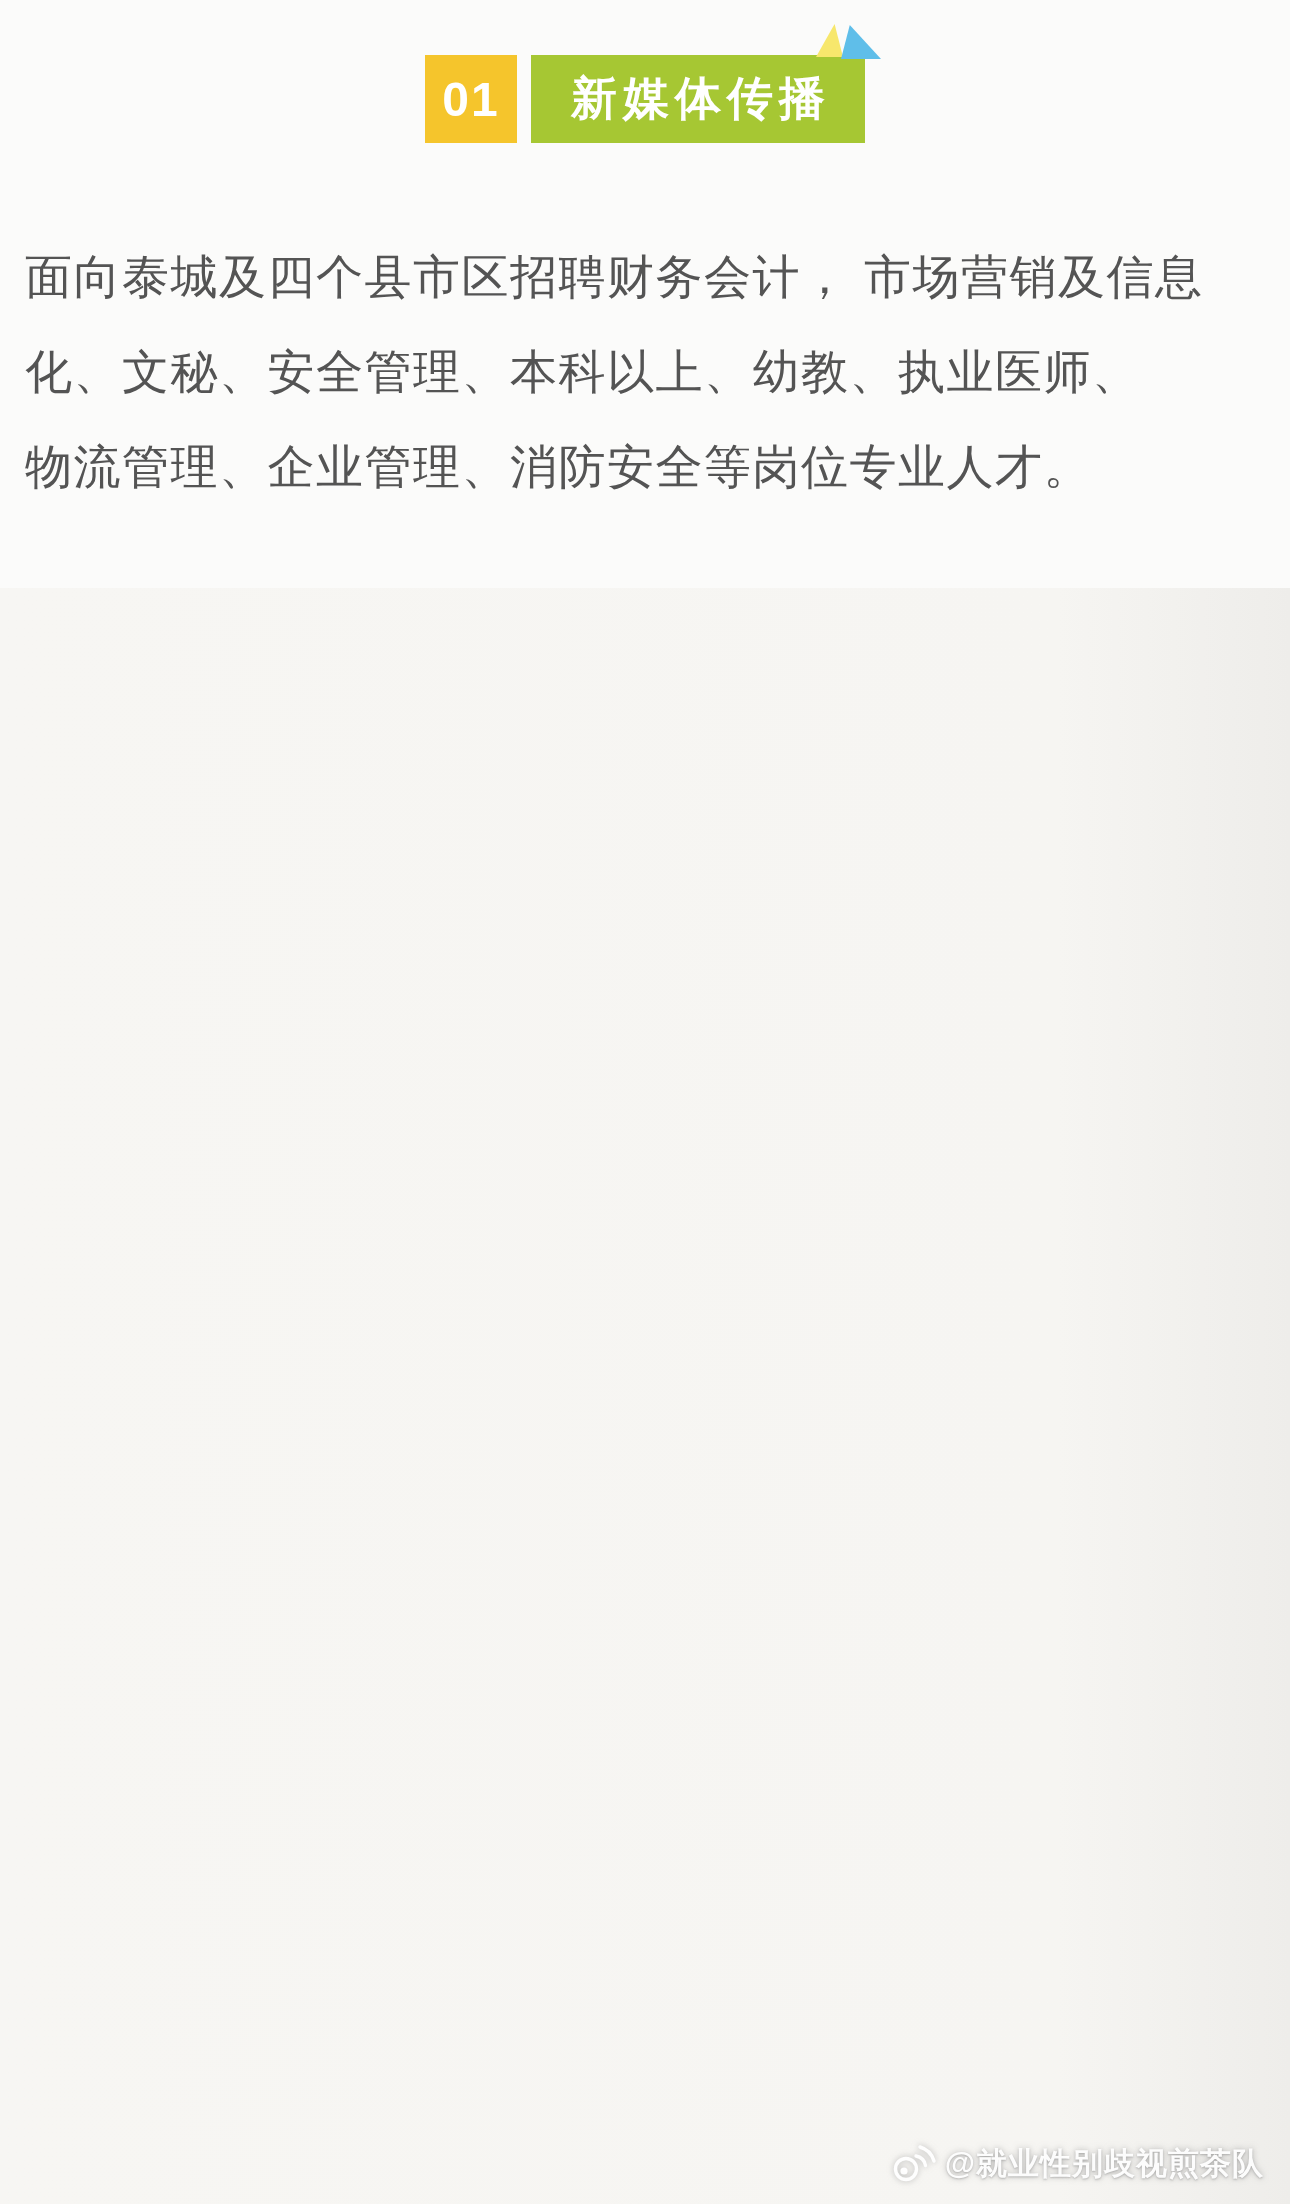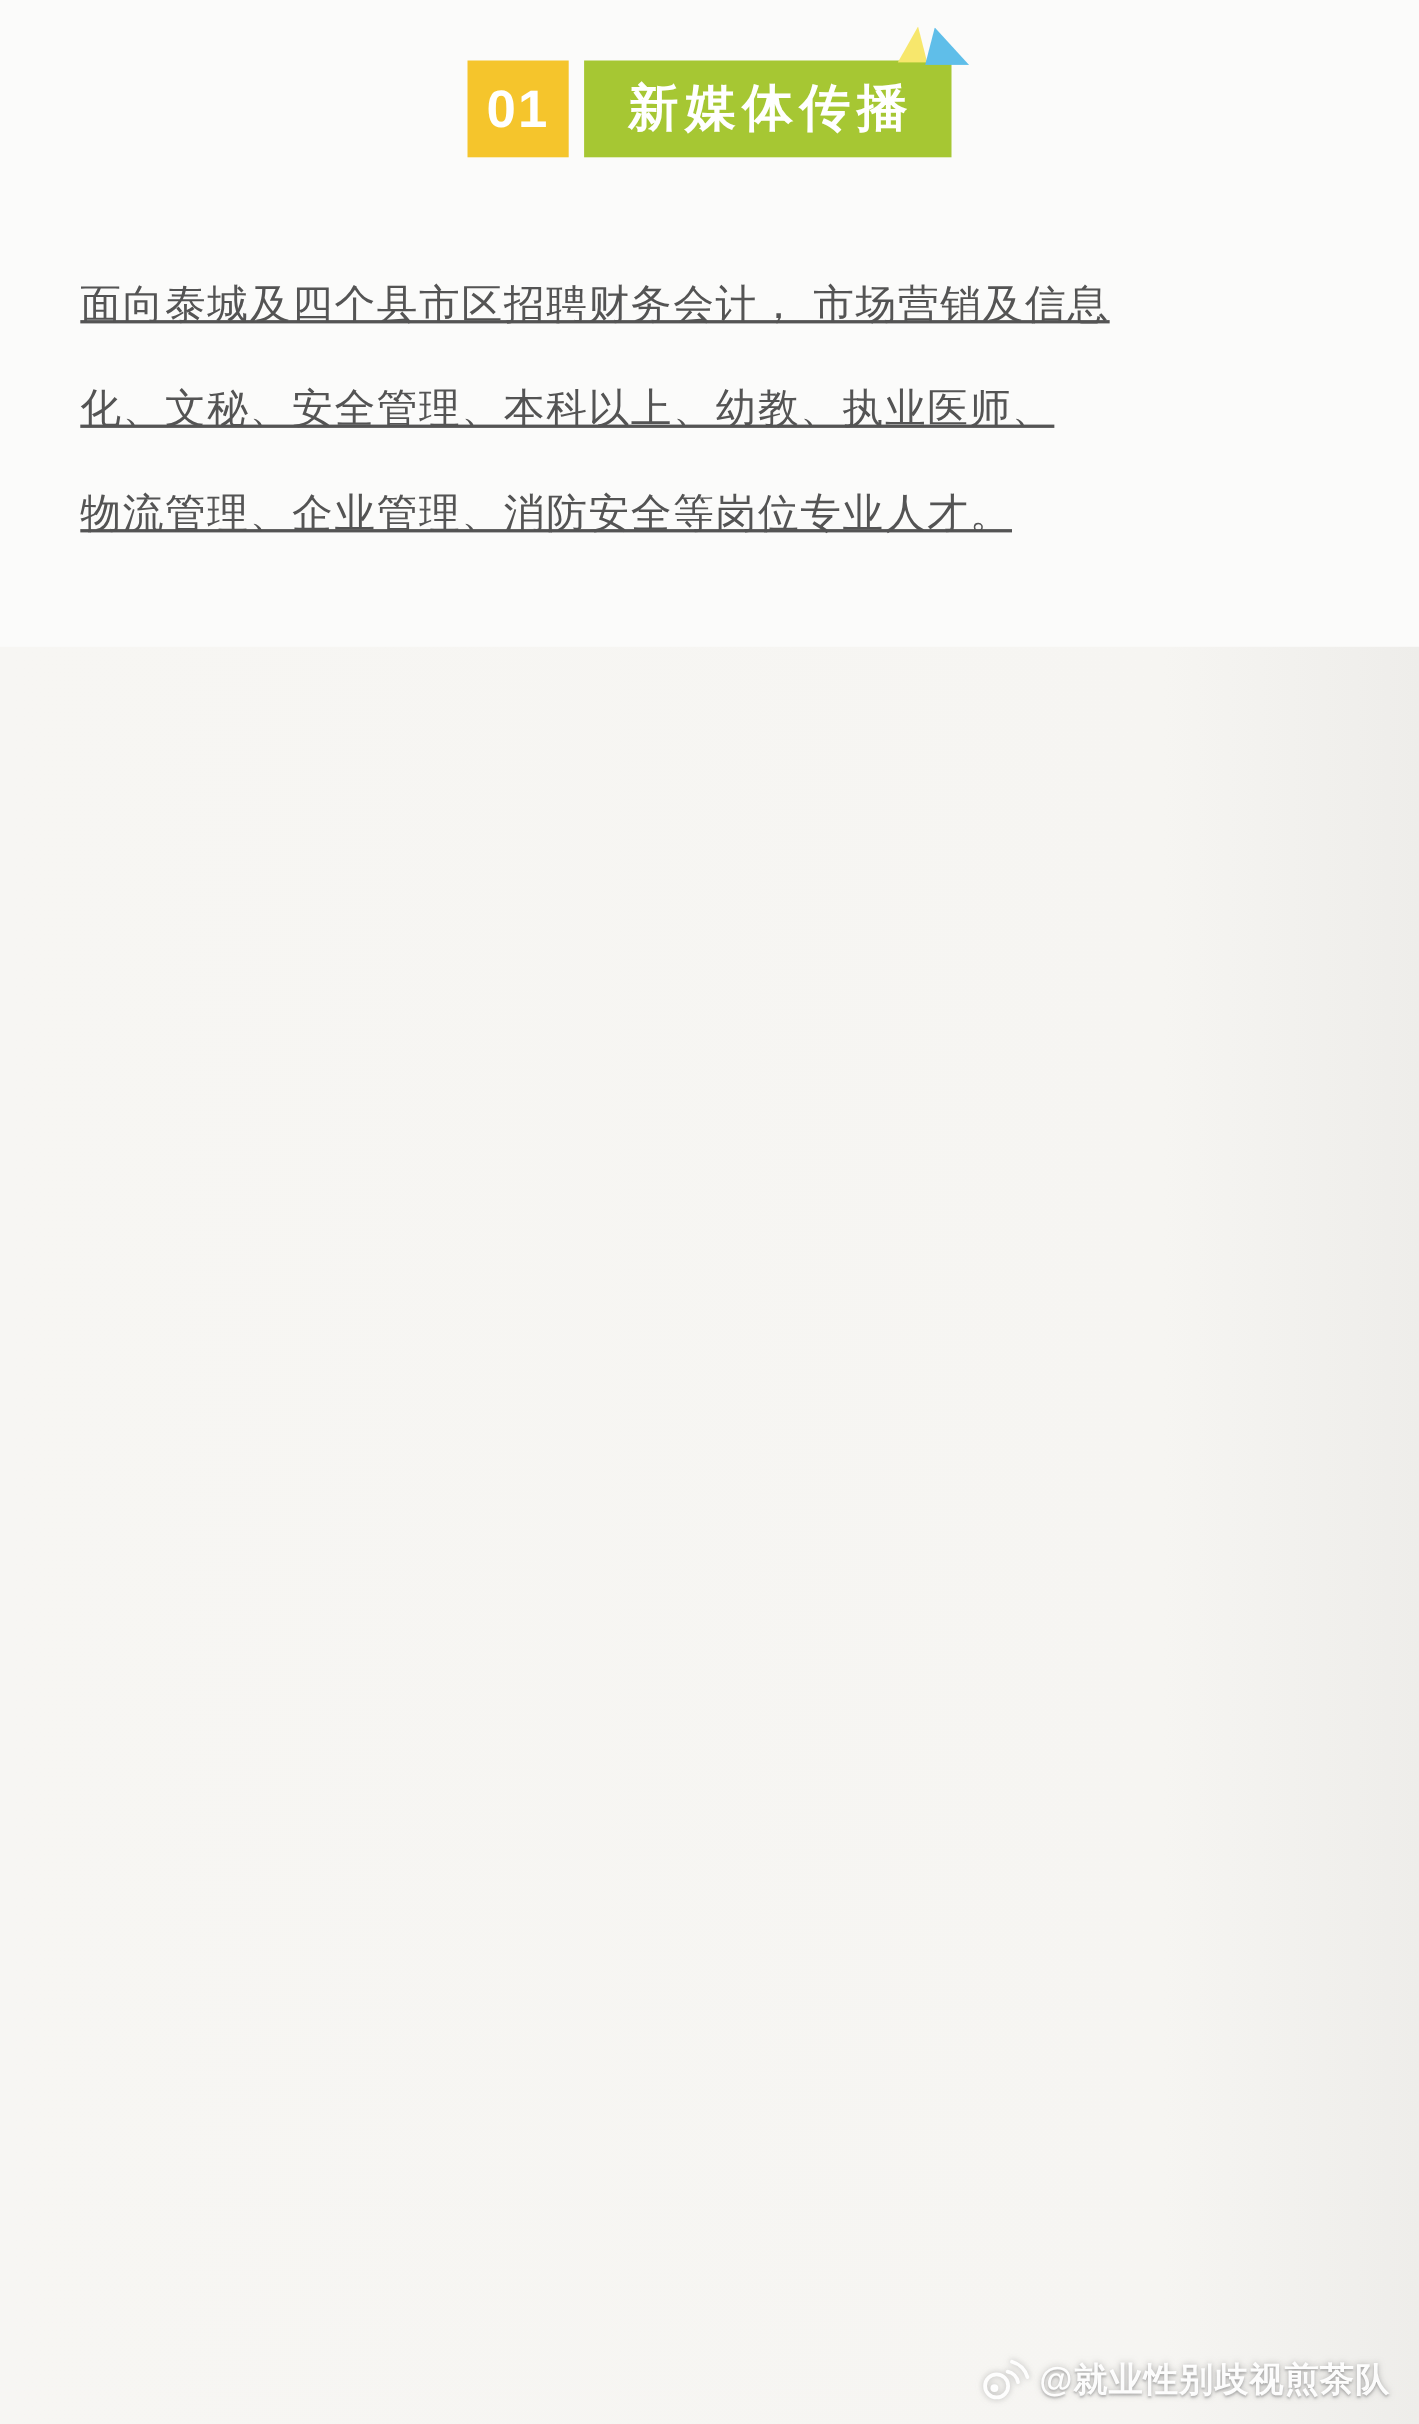--- a/index.html
+++ b/index.html
@@ -63,26 +63,25 @@
   }
   .tri-blue {
     top: -30px; right: -16px;
     width: 40px; height: 34px;
     background: var(--tri-blue);
     clip-path: polygon(22% 0, 100% 100%, 0 100%);
   }
 
   
   .intro {
-    margin: 86px 52px 0 73px;
-    font-size: 37px;
+    margin: 86px 52px 0 25px;
+    font-size: 47px;
     line-height: 95px;
     color: #545454;
     letter-spacing: 1.5px;
-    text-decoration: underline;
   }
 
   
   .table-title {
     width: 1024px;
     margin: 136px 0 4px 158px;
     text-align: center;
     font-family: "DejaVu Serif", "Liberation Serif", serif;
     font-weight: 700;
     font-size: 38px;

